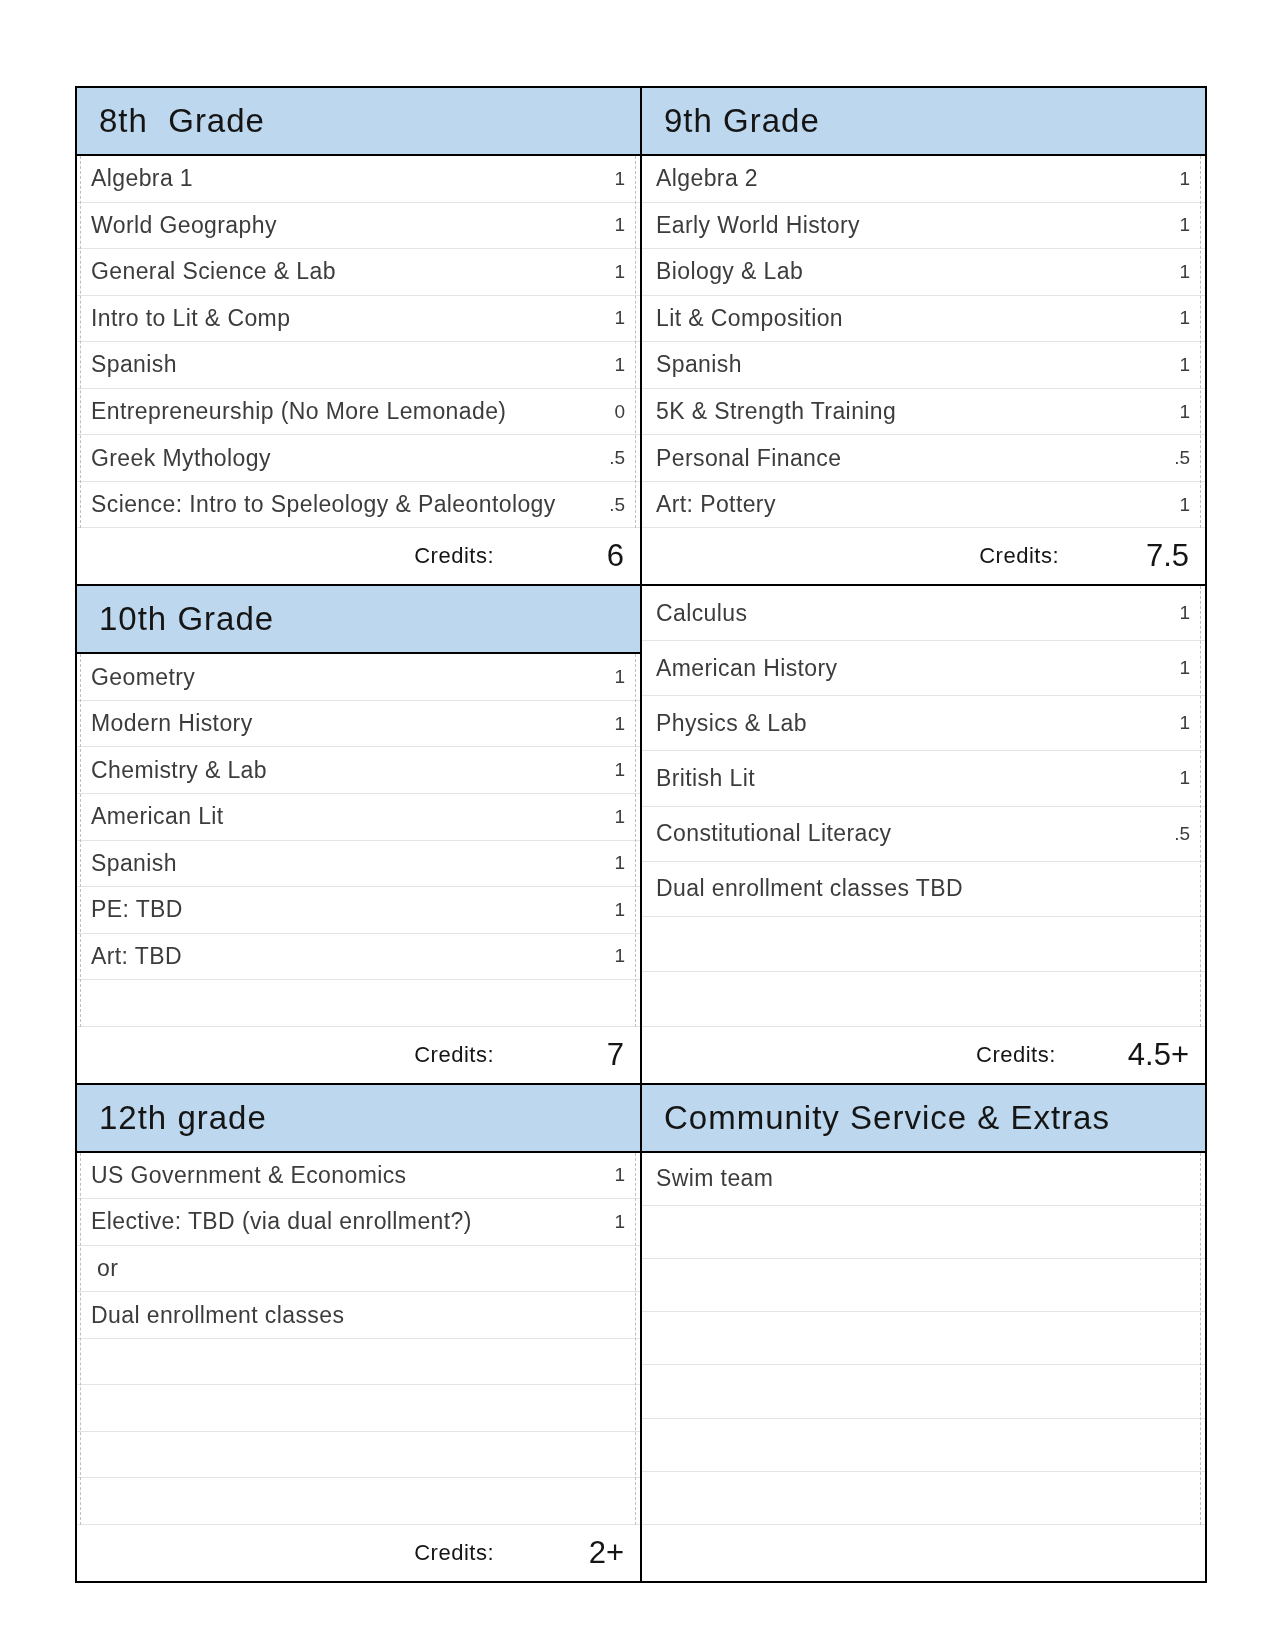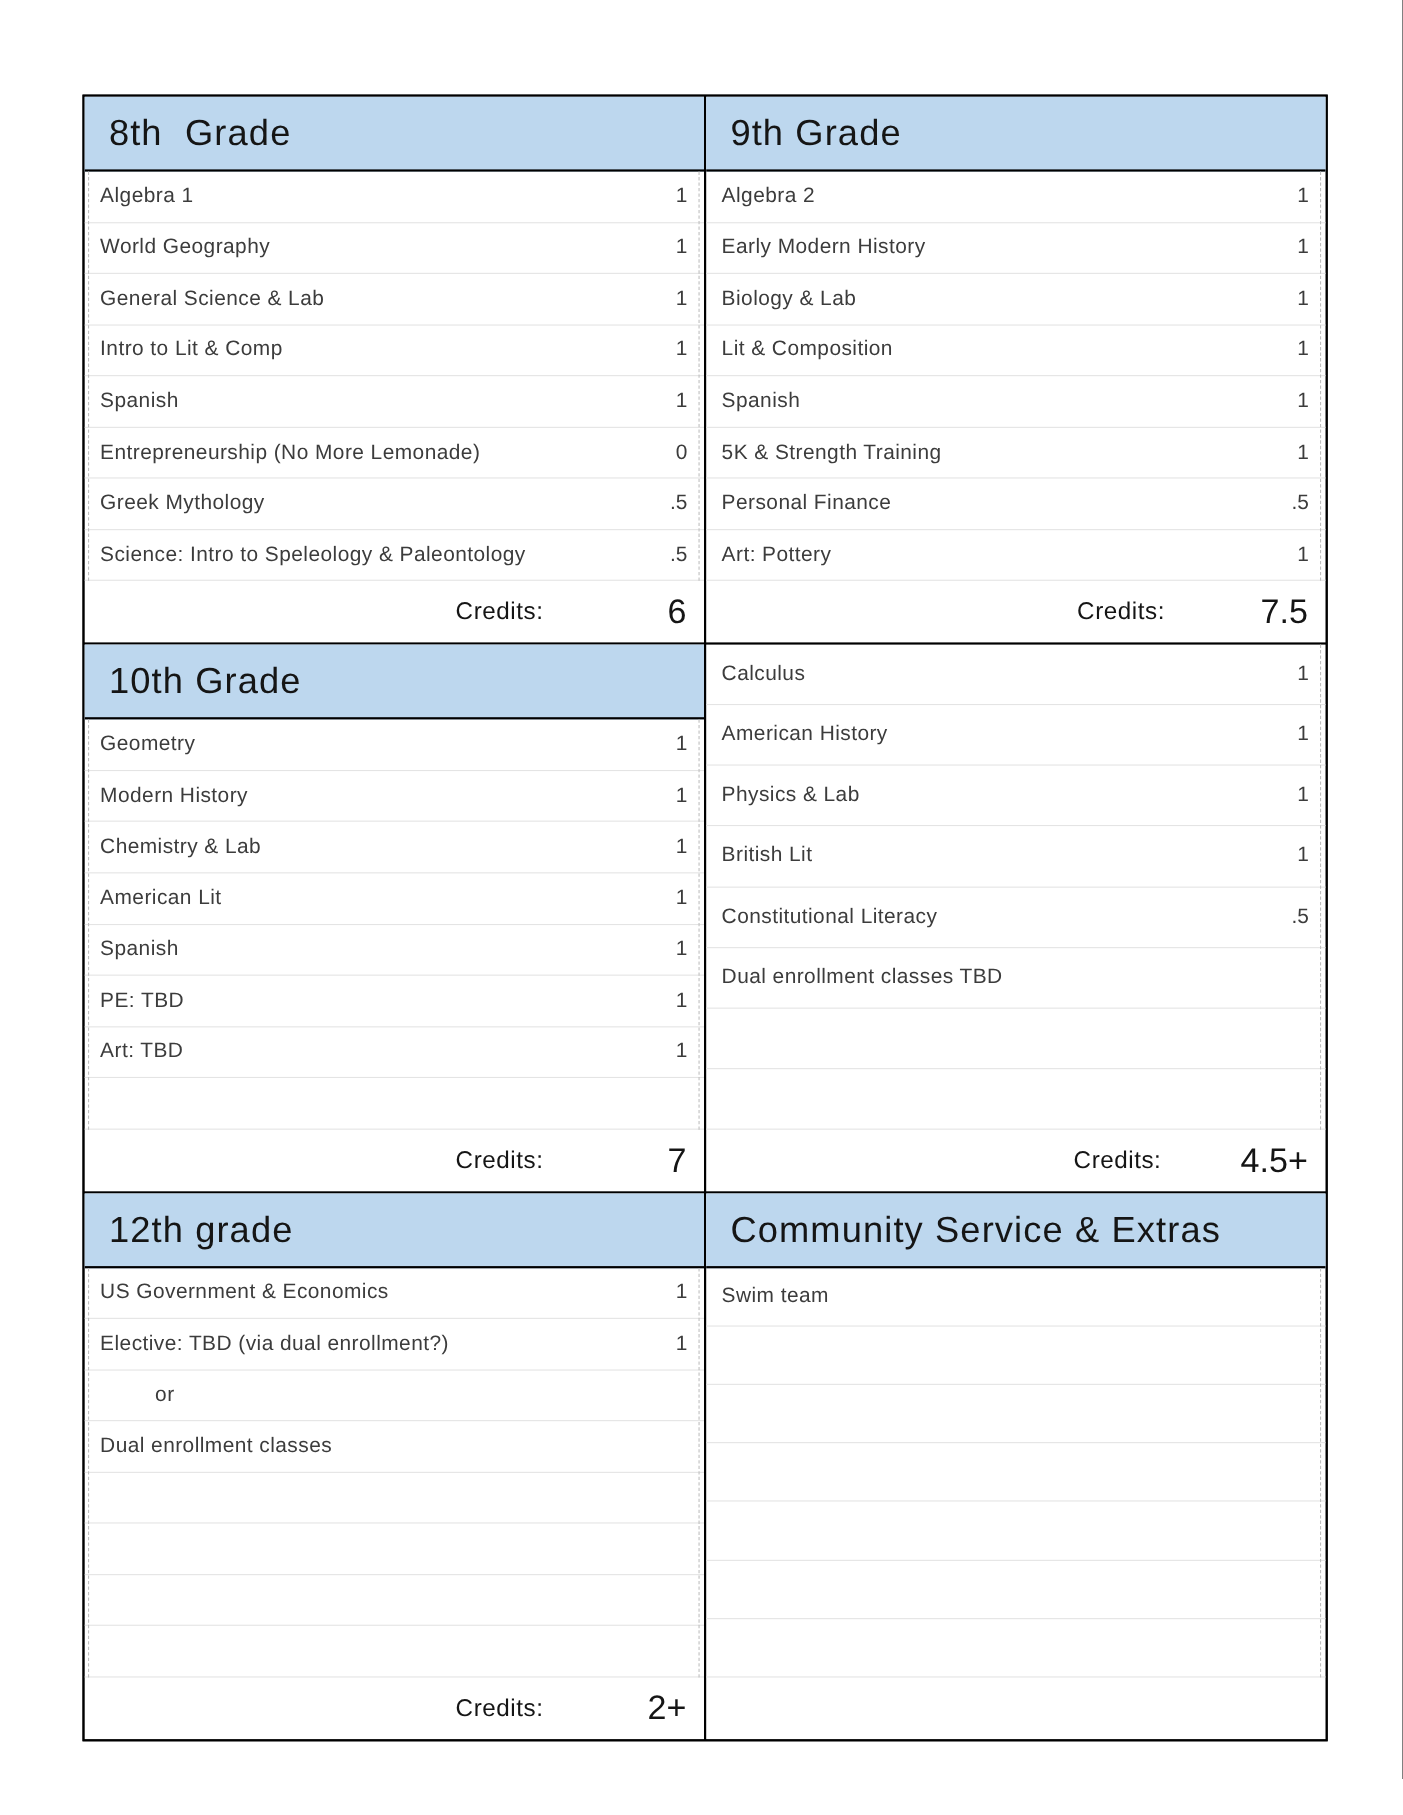--- a/index.html
+++ b/index.html
@@ -59,26 +59,26 @@
   }
   .row{
     flex:1;
     display:flex;align-items:center;
     border-bottom:1px solid #e4e4e4;
     min-height:0;
   }
   .course{
     flex:1;
     padding-left:14px;
-    font-size:19px;
+    font-size:23px;
     color:#3c3c3c;
     letter-spacing:0.4px;
     white-space:nowrap;overflow:hidden;
   }
-  .row.indent .course{padding-left:64px;}
+  .row.indent .course{padding-left:20px;}
   .credit{
     flex:0 0 70px;
     text-align:right;
     padding-right:15px;
     font-size:19px;
     color:#3c3c3c;
   }
   .credits-row{
     flex:0 0 56px;
     display:flex;align-items:center;justify-content:flex-end;
@@ -147,21 +147,21 @@
   <section class="table">
     <div class="hdr">
       <span class="hand">9th Grade</span>
     </div>
     <div class="rows">
         <div class="row">
           <span class="course">Algebra 2</span>
           <span class="credit">1</span>
         </div>
         <div class="row">
-          <span class="course">Early Modern History</span>
+          <span class="course">Early World History</span>
           <span class="credit">1</span>
         </div>
         <div class="row">
           <span class="course">Biology &amp; Lab</span>
           <span class="credit">1</span>
         </div>
         <div class="row">
           <span class="course">Lit &amp; Composition</span>
           <span class="credit">1</span>
         </div>

